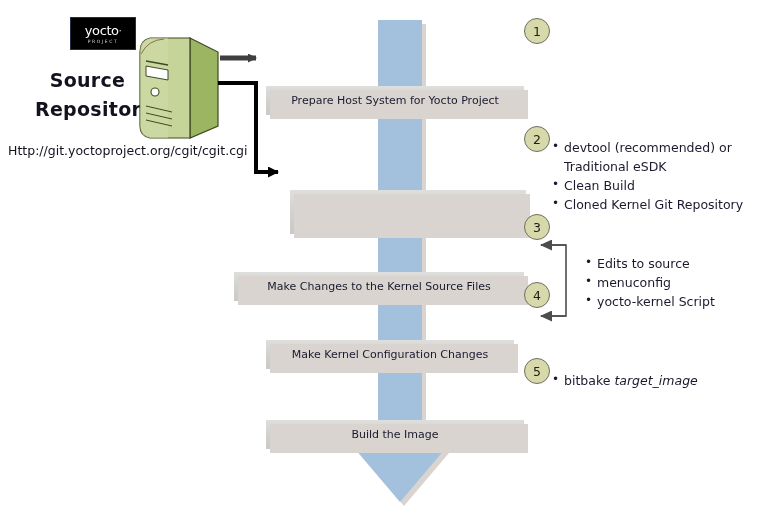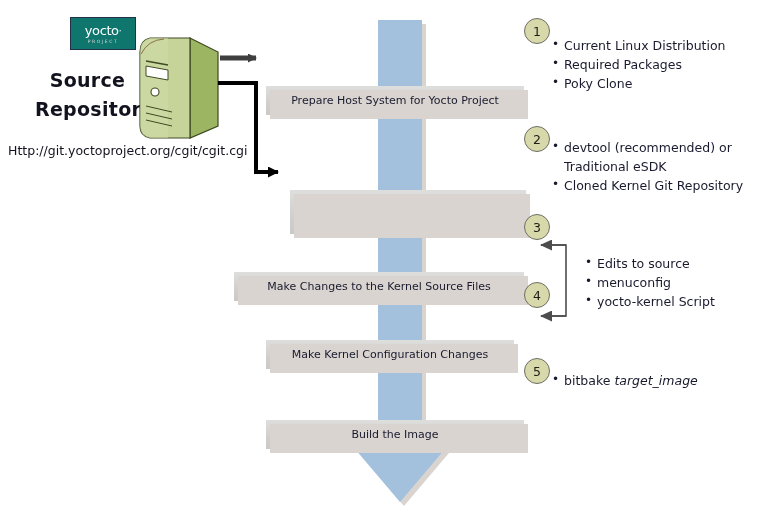--- a/index.html
+++ b/index.html
@@ -164,21 +164,21 @@
     white-space: nowrap;
   }
 
   
   #yocto-logo {
     position: absolute;
     left: 70px;
     top: 17px;
     width: 66px;
     height: 33px;
-    background: #0f766e;
+    background: #000000;
     border: 1.5px solid #24304a;
     box-sizing: border-box;
     display: flex;
     flex-direction: column;
     align-items: center;
     justify-content: center;
     z-index: 4;
   }
   #yocto-logo .yl-main {
     color: #ffffff;
@@ -321,31 +321,25 @@
   <div class="num-circle" id="circle-3">
     <span>3</span>
   </div>
   <div class="num-circle" id="circle-4">
     <span>4</span>
   </div>
   <div class="num-circle" id="circle-5">
     <span>5</span>
   </div>
 
-  <div class="bullets" id="bullets-1">
-    <ul>
-        <li><span>Current Linux Distribution</span></li>
-        <li><span>Required Packages</span></li>
-        <li><span>Poky Clone</span></li>
-      </ul>
-  </div>
   <div class="bullets" id="bullets-2">
     <ul>
         <li><span>devtool (recommended) or</span></li>
         <li class="cont"><span>Traditional eSDK</span></li>
+        <li><span>Clean Build</span></li>
         <li><span>Cloned Kernel Git Repository</span></li>
       </ul>
   </div>
   <div class="bullets" id="bullets-3">
     <ul>
         <li><span>Edits to source</span></li>
         <li><span>menuconfig</span></li>
         <li><span>yocto-kernel Script</span></li>
       </ul>
   </div>

